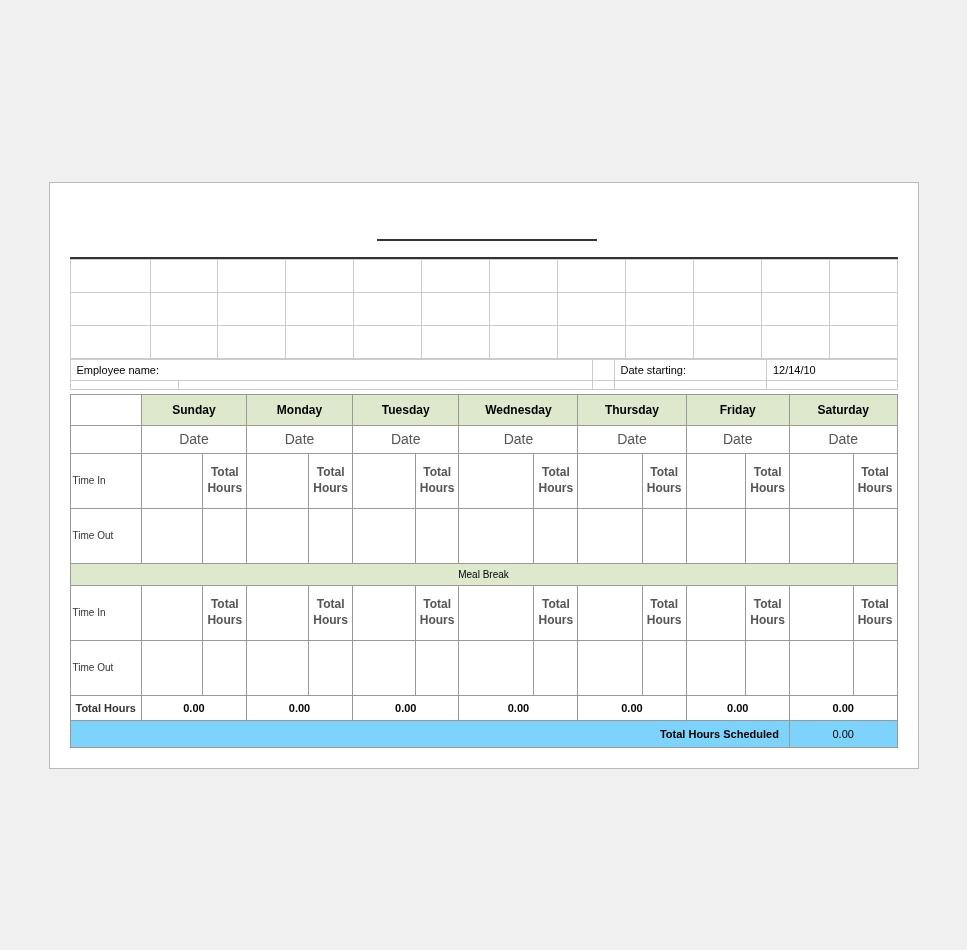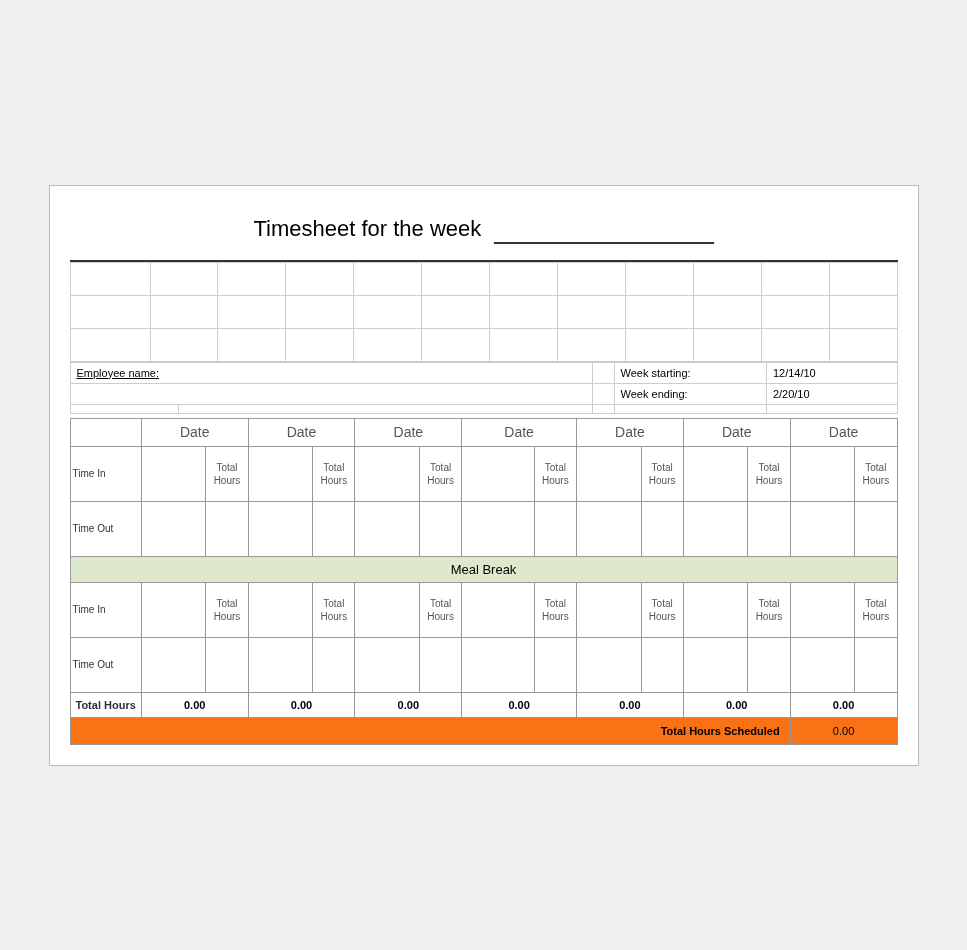--- a/index.html
+++ b/index.html
@@ -60,40 +60,41 @@
     }
     .ts-table .date-cell {
       font-size: 14px;
       color: #555;
       height: 28px;
     }
     .ts-table .time-cell {
       height: 55px;
     }
     .ts-table .total-label {
-      font-size: 10px;
+      font-size: 12px;
       color: #555;
       line-height: 1.3;
+      font-weight: bold;
     }
     .ts-table .meal-break-row td {
       background-color: #dde8cc;
-      font-size: 13px;
+      font-size: 10px;
       padding: 5px;
       text-align: center;
     }
     .ts-table .total-row td {
       font-weight: bold;
       font-size: 11px;
       padding: 6px 5px;
     }
     .ts-table .total-row .row-label {
       font-weight: bold;
     }
     .ts-table .total-hours-row td {
-      background-color: #f97316;
+      background-color: #7dd3fc;
       font-size: 11px;
       padding: 7px 4px;
     }
     .top-grid {
       width: 100%;
       border-collapse: collapse;
       height: 100px;
       margin-bottom: 0;
     }
     .top-grid td {
@@ -109,21 +110,20 @@
       padding: 4px 6px;
       font-size: 11px;
     }
   </style>
 </head>
 <body>
 
 <div class="page">
 
   <div class="title-row">
-    <span>Timesheet for the week</span>
     &nbsp;<span class="title-underline">&nbsp;&nbsp;&nbsp;&nbsp;&nbsp;&nbsp;&nbsp;&nbsp;&nbsp;&nbsp;&nbsp;&nbsp;&nbsp;&nbsp;&nbsp;&nbsp;&nbsp;&nbsp;&nbsp;&nbsp;&nbsp;&nbsp;&nbsp;&nbsp;&nbsp;</span>
   </div>
 
   <table class="top-grid">
     <tbody>
       <tr>
         <td style="width:80px"></td>
         <td></td>
           <td></td>
           <td></td>
@@ -163,34 +163,27 @@
           <td></td>
           <td></td>
           <td></td>
       </tr>
     </tbody>
   </table>
 
   <table class="info-table">
     <tbody>
         <tr>
-      <td style="width:100px; border-right:none;text-decoration:underline;">Employee name:</td>
+      <td style="width:100px; border-right:none;">Employee name:</td>
       <td style="width:380px; border-left:none;"></td>
       <td style="width:20px; border:1px solid #ccc;"></td>
-      <td style="width:140px;">Week starting:</td>
+      <td style="width:140px;">Date starting:</td>
       <td style="width:120px;">12/14/10</td>
     </tr>
     <tr>
-      <td style="border-right:none;"></td>
-      <td style="border-left:none;"></td>
-      <td style="border:1px solid #ccc;"></td>
-      <td>Week ending:</td>
-      <td>2/20/10</td>
-    </tr>
-    <tr>
       <td></td>
           <td></td>
           <td></td>
           <td></td>
           <td></td>
     </tr>
   </tbody>
     </table>
 
   <table class="ts-table">
@@ -213,20 +206,30 @@
         <col style="width:45px">
 
       <col style="width:80px">
         <col style="width:45px">
 
       <col style="width:80px">
         <col style="width:45px">
     </colgroup>
     <tbody>
 
+      <tr>
+        <td></td>
+        <td class="day-header" colspan="2">Sunday</td>
+        <td class="day-header" colspan="2">Monday</td>
+        <td class="day-header" colspan="2">Tuesday</td>
+        <td class="day-header" colspan="2">Wednesday</td>
+        <td class="day-header" colspan="2">Thursday</td>
+        <td class="day-header" colspan="2">Friday</td>
+        <td class="day-header" colspan="2">Saturday</td>
+      </tr>
 
       <tr>
         <td></td>
         <td class="date-cell" colspan="2">Date</td>
         <td class="date-cell" colspan="2">Date</td>
         <td class="date-cell" colspan="2">Date</td>
         <td class="date-cell" colspan="2">Date</td>
         <td class="date-cell" colspan="2">Date</td>
         <td class="date-cell" colspan="2">Date</td>
         <td class="date-cell" colspan="2">Date</td>

